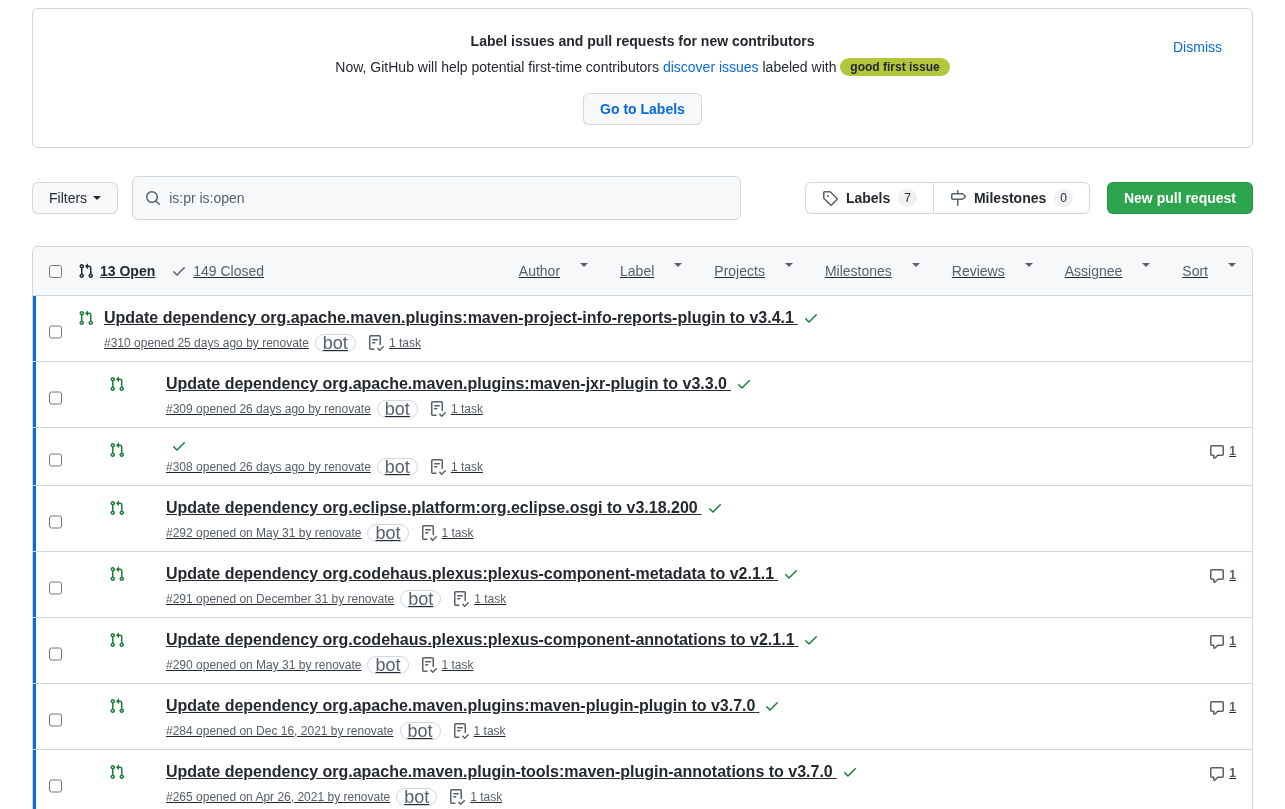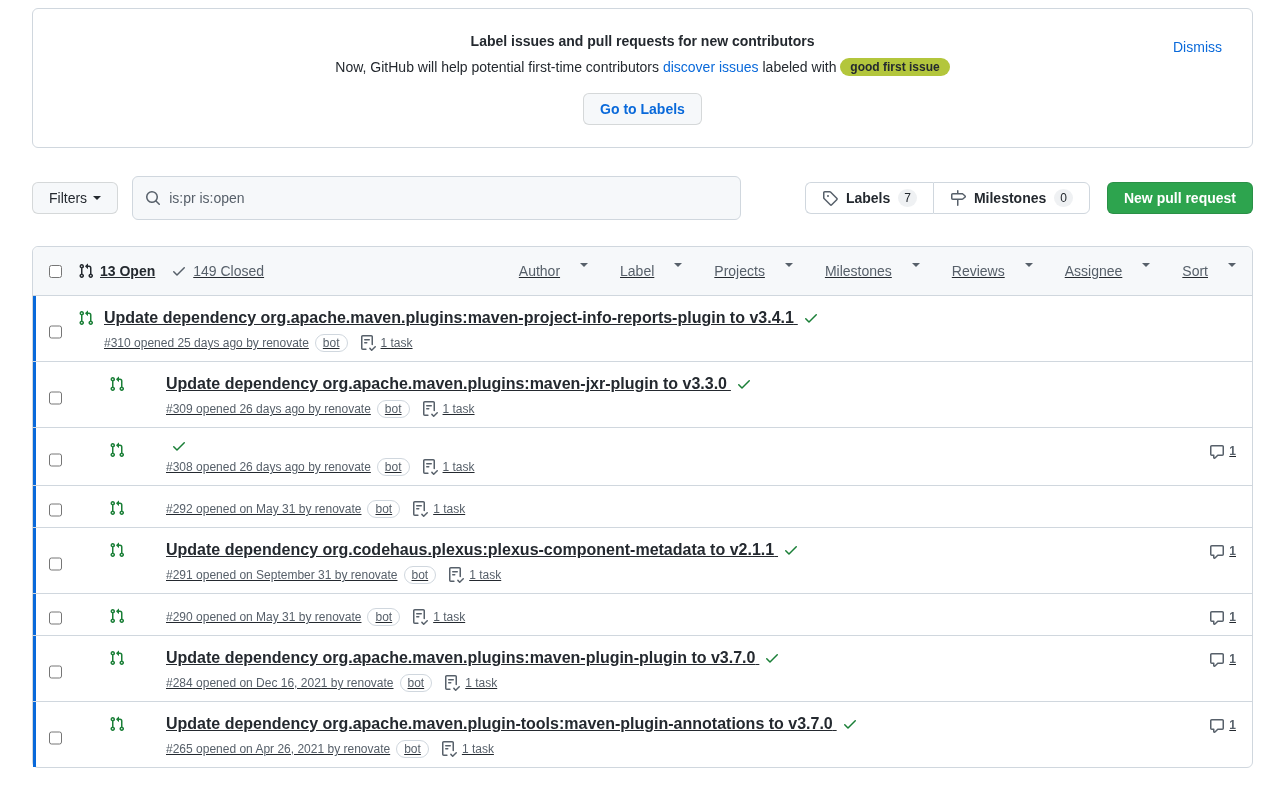--- a/index.html
+++ b/index.html
@@ -83,21 +83,21 @@
   .pr-row:not(:first-child){border-top:1px solid var(--border);gap:31px;}
   .pr-row.unread::before{content:"";position:absolute;left:0;top:0;bottom:0;width:3px;background:var(--unread-blue);}
   .pr-row input[type=checkbox]{margin:6px 16px 0 0;flex:none;}
   .pr-icon{flex:none;margin:4px 10px 0 0;line-height:0;}
   .pr-icon svg{fill:var(--open-green);}
   .row-main{flex:1;min-width:0;}
   .row-title{font-size:16px;font-weight:700;color:var(--fg);line-height:24px;}
   .check-ok{margin-left:5px;line-height:0;display:inline-block;}
   .check-ok svg{fill:var(--open-green);vertical-align:-3px;}
   .row-meta{margin-top:4px;font-size:12px;color:var(--muted);display:flex;align-items:center;gap:6px;flex-wrap:wrap;line-height:18px;}
-  .bot-badge{border:1px solid var(--border);border-radius:2em;padding:0 7px;line-height:16px;font-size:12px;color:var(--muted);}
+  .bot-badge{border:1px solid var(--border);border-radius:2em;padding:0 7px;line-height:16px;font-size:18px;color:var(--muted);}
   .task-info{display:inline-flex;align-items:center;gap:5px;margin-left:6px;}
   .task-info svg{fill:var(--muted);}
   .row-comments{flex:none;display:inline-flex;align-items:flex-start;gap:4px;color:var(--muted);font-size:12px;margin-top:6px;margin-left:16px;align-self:flex-start;font-weight:700;}
   .row-comments svg{fill:var(--muted);}
 </style>
 </head>
 <body>
 
 <div class="page">
 
@@ -305,20 +305,28 @@
   </div>
 
   <div class="pr-row unread">
     <input type="checkbox" style="">
     <span class="pr-icon">
       <svg width="16" height="16" viewBox="0 0 16 16">
               <path d="M1.5 3.25a2.25 2.25 0 1 1 3 2.122v5.256a2.251 2.251 0 1 1-1.5 0V5.372A2.25 2.25 0 0 1 1.5 3.25Zm5.677-.177L9.573.677A.25.25 0 0 1 10 .854V2.5h1A2.5 2.5 0 0 1 13.5 5v5.628a2.251 2.251 0 1 1-1.5 0V5a1 1 0 0 0-1-1h-1v1.646a.25.25 0 0 1-.427.177L7.177 3.427a.25.25 0 0 1 0-.354ZM3.75 2.5a.75.75 0 1 0 0 1.5.75.75 0 0 0 0-1.5Zm0 9.5a.75.75 0 1 0 0 1.5.75.75 0 0 0 0-1.5Zm8.25.75a.75.75 0 1 0 1.5 0 .75.75 0 0 0-1.5 0Z"></path>
             </svg>
     </span>
     <div class="row-main">
+      <div class="row-title-line">
+        <a class="row-title">Update dependency org.eclipse.platform:org.eclipse.osgi to v3.18.200</a>
+        <span class="check-ok">
+          <svg width="16" height="16" viewBox="0 0 16 16">
+                  <path d="M13.78 4.22a.75.75 0 0 1 0 1.06l-7.25 7.25a.75.75 0 0 1-1.06 0L2.22 9.28a.751.751 0 0 1 .018-1.042.751.751 0 0 1 1.042-.018L6 10.94l6.72-6.72a.75.75 0 0 1 1.06 0Z"></path>
+                </svg>
+        </span>
+      </div>
       <div class="row-meta">
         <span>#292 opened on May 31 by renovate</span>
         <span class="bot-badge">bot</span>
         <span class="task-info">
           <span style="line-height:0;">
             <svg width="16" height="16" viewBox="0 0 16 16">
                     <path d="M2.5 1.75v11.5c0 .138.112.25.25.25h3.17a.75.75 0 0 1 0 1.5H2.75A1.75 1.75 0 0 1 1 13.25V1.75C1 .784 1.784 0 2.75 0h8.5C12.216 0 13 .784 13 1.75v7.736a.75.75 0 0 1-1.5 0V1.75a.25.25 0 0 0-.25-.25h-8.5a.25.25 0 0 0-.25.25Zm13.274 9.537a.75.75 0 0 1-.024 1.06l-3.526 3.392a.75.75 0 0 1-1.06-.01l-1.79-1.832a.75.75 0 1 1 1.074-1.048l1.27 1.3 2.995-2.88a.75.75 0 0 1 1.06.018ZM4.75 4h4.5a.75.75 0 0 1 0 1.5h-4.5a.75.75 0 0 1 0-1.5ZM4 7.75A.75.75 0 0 1 4.75 7h2a.75.75 0 0 1 0 1.5h-2A.75.75 0 0 1 4 7.75Z"></path>
                   </svg>
           </span>
           <span>1 task</span>
@@ -338,21 +346,21 @@
     <div class="row-main">
       <div class="row-title-line">
         <a class="row-title">Update dependency org.codehaus.plexus:plexus-component-metadata to v2.1.1</a>
         <span class="check-ok">
           <svg width="16" height="16" viewBox="0 0 16 16">
                   <path d="M13.78 4.22a.75.75 0 0 1 0 1.06l-7.25 7.25a.75.75 0 0 1-1.06 0L2.22 9.28a.751.751 0 0 1 .018-1.042.751.751 0 0 1 1.042-.018L6 10.94l6.72-6.72a.75.75 0 0 1 1.06 0Z"></path>
                 </svg>
         </span>
       </div>
       <div class="row-meta">
-        <span>#291 opened on September 31 by renovate</span>
+        <span>#291 opened on December 31 by renovate</span>
         <span class="bot-badge">bot</span>
         <span class="task-info">
           <span style="line-height:0;">
             <svg width="16" height="16" viewBox="0 0 16 16">
                     <path d="M2.5 1.75v11.5c0 .138.112.25.25.25h3.17a.75.75 0 0 1 0 1.5H2.75A1.75 1.75 0 0 1 1 13.25V1.75C1 .784 1.784 0 2.75 0h8.5C12.216 0 13 .784 13 1.75v7.736a.75.75 0 0 1-1.5 0V1.75a.25.25 0 0 0-.25-.25h-8.5a.25.25 0 0 0-.25.25Zm13.274 9.537a.75.75 0 0 1-.024 1.06l-3.526 3.392a.75.75 0 0 1-1.06-.01l-1.79-1.832a.75.75 0 1 1 1.074-1.048l1.27 1.3 2.995-2.88a.75.75 0 0 1 1.06.018ZM4.75 4h4.5a.75.75 0 0 1 0 1.5h-4.5a.75.75 0 0 1 0-1.5ZM4 7.75A.75.75 0 0 1 4.75 7h2a.75.75 0 0 1 0 1.5h-2A.75.75 0 0 1 4 7.75Z"></path>
                   </svg>
           </span>
           <span>1 task</span>
         </span>
       </div>
@@ -368,20 +376,28 @@
   </div>
 
   <div class="pr-row unread">
     <input type="checkbox" style="">
     <span class="pr-icon">
       <svg width="16" height="16" viewBox="0 0 16 16">
               <path d="M1.5 3.25a2.25 2.25 0 1 1 3 2.122v5.256a2.251 2.251 0 1 1-1.5 0V5.372A2.25 2.25 0 0 1 1.5 3.25Zm5.677-.177L9.573.677A.25.25 0 0 1 10 .854V2.5h1A2.5 2.5 0 0 1 13.5 5v5.628a2.251 2.251 0 1 1-1.5 0V5a1 1 0 0 0-1-1h-1v1.646a.25.25 0 0 1-.427.177L7.177 3.427a.25.25 0 0 1 0-.354ZM3.75 2.5a.75.75 0 1 0 0 1.5.75.75 0 0 0 0-1.5Zm0 9.5a.75.75 0 1 0 0 1.5.75.75 0 0 0 0-1.5Zm8.25.75a.75.75 0 1 0 1.5 0 .75.75 0 0 0-1.5 0Z"></path>
             </svg>
     </span>
     <div class="row-main">
+      <div class="row-title-line">
+        <a class="row-title">Update dependency org.codehaus.plexus:plexus-component-annotations to v2.1.1</a>
+        <span class="check-ok">
+          <svg width="16" height="16" viewBox="0 0 16 16">
+                  <path d="M13.78 4.22a.75.75 0 0 1 0 1.06l-7.25 7.25a.75.75 0 0 1-1.06 0L2.22 9.28a.751.751 0 0 1 .018-1.042.751.751 0 0 1 1.042-.018L6 10.94l6.72-6.72a.75.75 0 0 1 1.06 0Z"></path>
+                </svg>
+        </span>
+      </div>
       <div class="row-meta">
         <span>#290 opened on May 31 by renovate</span>
         <span class="bot-badge">bot</span>
         <span class="task-info">
           <span style="line-height:0;">
             <svg width="16" height="16" viewBox="0 0 16 16">
                     <path d="M2.5 1.75v11.5c0 .138.112.25.25.25h3.17a.75.75 0 0 1 0 1.5H2.75A1.75 1.75 0 0 1 1 13.25V1.75C1 .784 1.784 0 2.75 0h8.5C12.216 0 13 .784 13 1.75v7.736a.75.75 0 0 1-1.5 0V1.75a.25.25 0 0 0-.25-.25h-8.5a.25.25 0 0 0-.25.25Zm13.274 9.537a.75.75 0 0 1-.024 1.06l-3.526 3.392a.75.75 0 0 1-1.06-.01l-1.79-1.832a.75.75 0 1 1 1.074-1.048l1.27 1.3 2.995-2.88a.75.75 0 0 1 1.06.018ZM4.75 4h4.5a.75.75 0 0 1 0 1.5h-4.5a.75.75 0 0 1 0-1.5ZM4 7.75A.75.75 0 0 1 4.75 7h2a.75.75 0 0 1 0 1.5h-2A.75.75 0 0 1 4 7.75Z"></path>
                   </svg>
           </span>
           <span>1 task</span>

